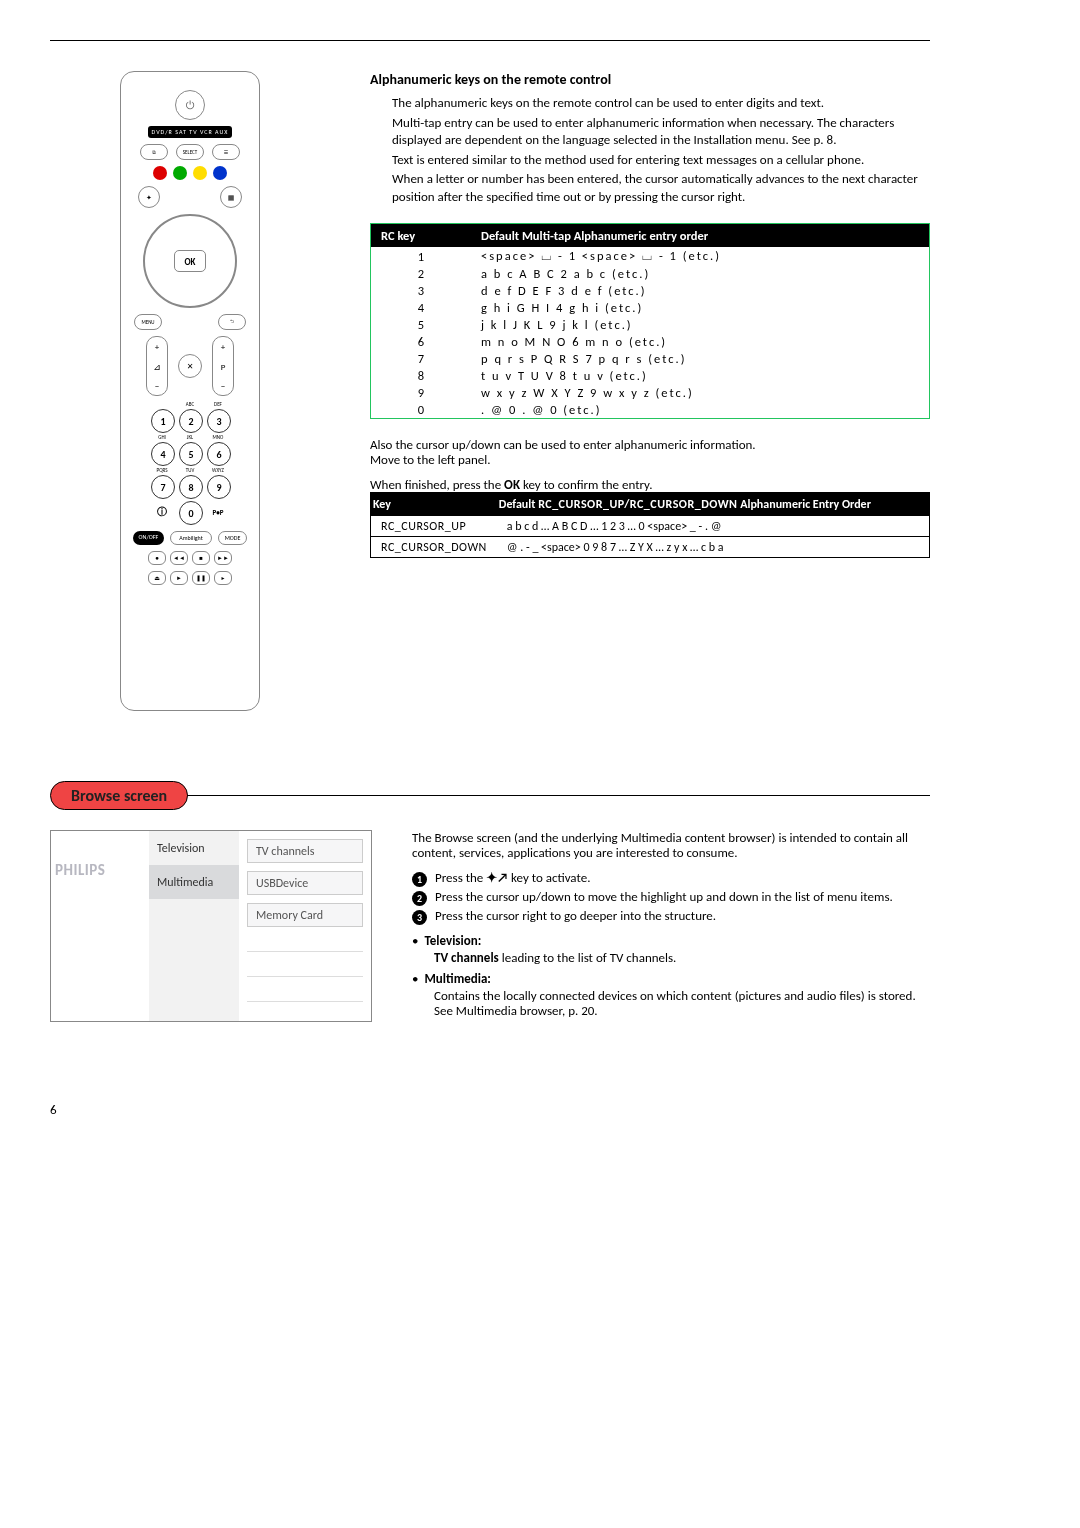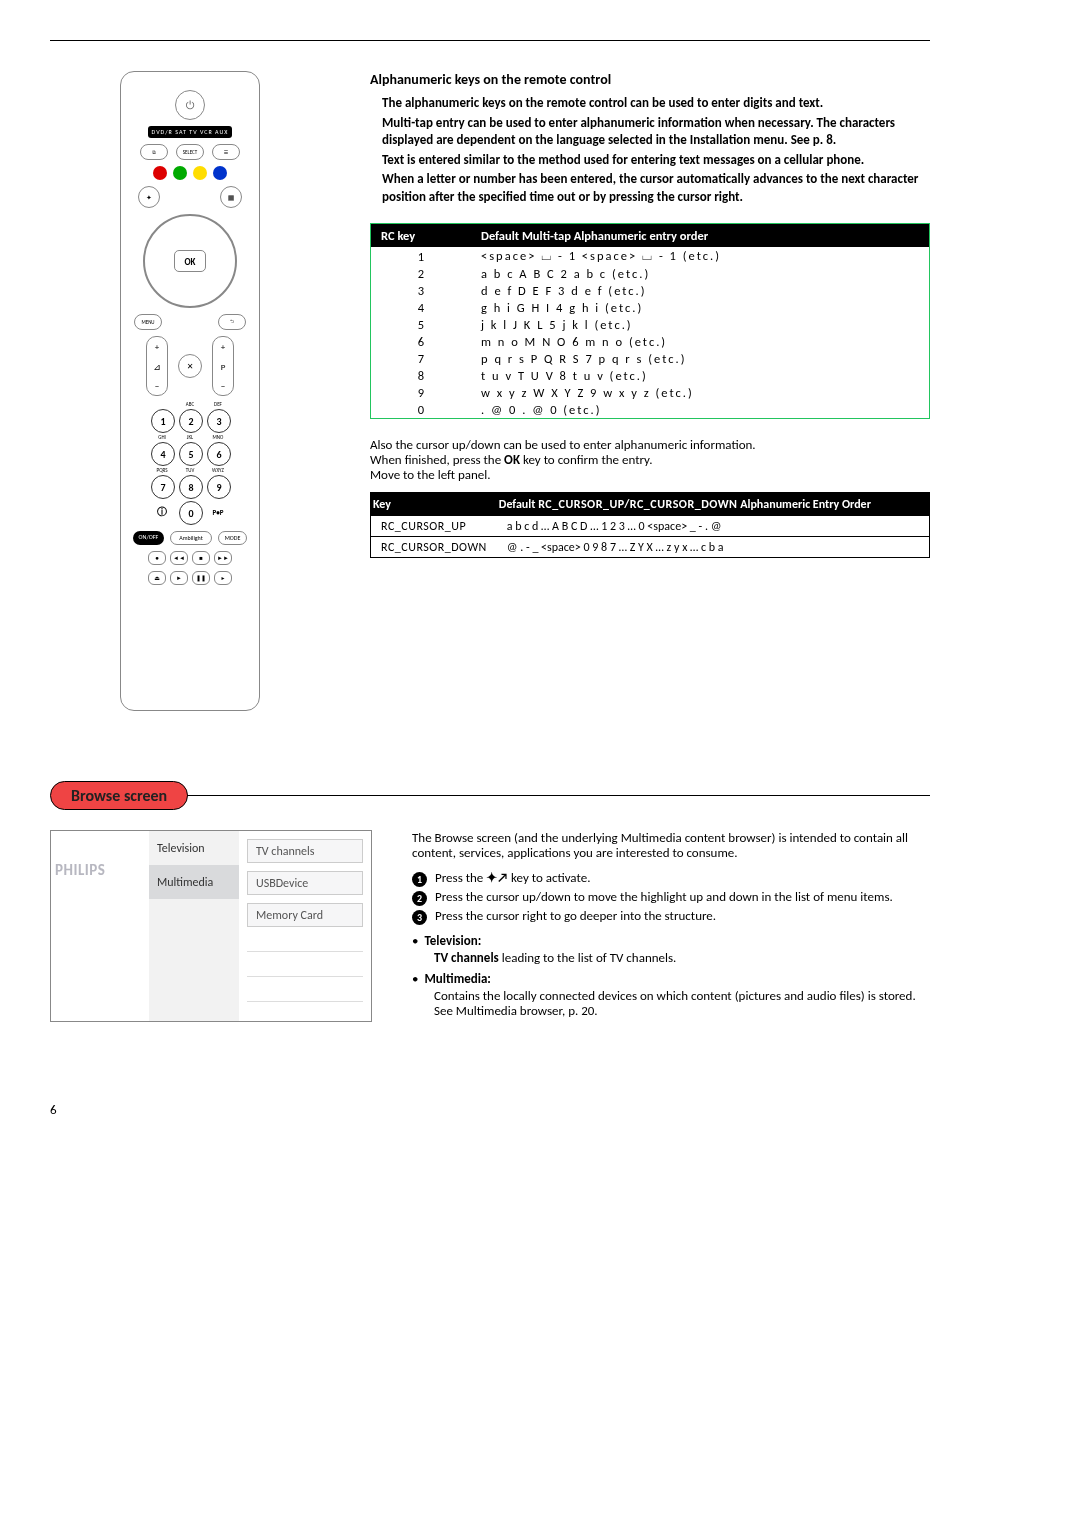--- a/index.html
+++ b/index.html
@@ -76,23 +76,22 @@
   .transport{display:flex;gap:4px;}
   .tbtn{width:16px;height:12px;border:1px solid #888;border-radius:6px;display:flex;align-items:center;justify-content:center;font-size:6px;}
 
   .text-col { flex: 1; }
   .sect-title {
     font-weight: bold;
     font-size: 14px;
     margin-bottom: 6px;
   }
   .body-text {
-    margin: 0 0 2px 12px;
+    margin: 0 0 2px 22px;
     line-height: 1.35;
-    font-weight: bold;
   }
   .para-group { margin-bottom: 18px; }
 
   table.rc {
     border: 1px solid #22c55e;
     border-collapse: collapse;
     width: 100%;
     font-size: 12.5px;
     margin: 6px 0 18px 0;
   }
@@ -317,21 +316,21 @@
             <tr>
               <td class="k">3</td>
               <td class="mono">d   e   f   D   E   F   3   d   e   f    (etc.)</td>
             </tr>
             <tr>
               <td class="k">4</td>
               <td class="mono">g   h   i   G   H   I   4   g   h   i    (etc.)</td>
             </tr>
             <tr>
               <td class="k">5</td>
-              <td class="mono">j   k   l   J   K   L   5   j   k   l    (etc.)</td>
+              <td class="mono">j   k   l   J   K   L   9   j   k   l    (etc.)</td>
             </tr>
             <tr>
               <td class="k">6</td>
               <td class="mono">m   n   o   M   N   O   6   m   n   o    (etc.)</td>
             </tr>
             <tr>
               <td class="k">7</td>
               <td class="mono">p   q   r   s   P   Q   R   S   7   p   q   r   s    (etc.)</td>
             </tr>
             <tr>
@@ -343,24 +342,24 @@
               <td class="mono">w   x   y   z   W  X   Y   Z   9   w   x   y   z    (etc.)</td>
             </tr>
             <tr>
               <td class="k">0</td>
               <td class="mono">.   @    0   .   @    0   (etc.)</td>
             </tr>
           </tbody>
       </table>
 
       <p style="margin:0">Also the cursor up/down can be used to enter alphanumeric information.</p>
+      <p style="margin:0 0 10px 0">Move to the left panel.</p>
       <p style="margin:0">
         <span>When finished, press the </span><span class="bold">OK</span><span> key to confirm the entry.</span>
       </p>
-      <p style="margin:0 0 10px 0">Move to the left panel.</p>
 
       <table class="cursor">
         <tbody>
             <tr>
           <th style="width:120px">Key</th>
           <th>
             <span>Default </span><span class="smallcaps">RC_CURSOR_UP/RC_CURSOR_DOWN</span><span> Alphanumeric Entry Order</span>
           </th>
         </tr>
         </tbody>

